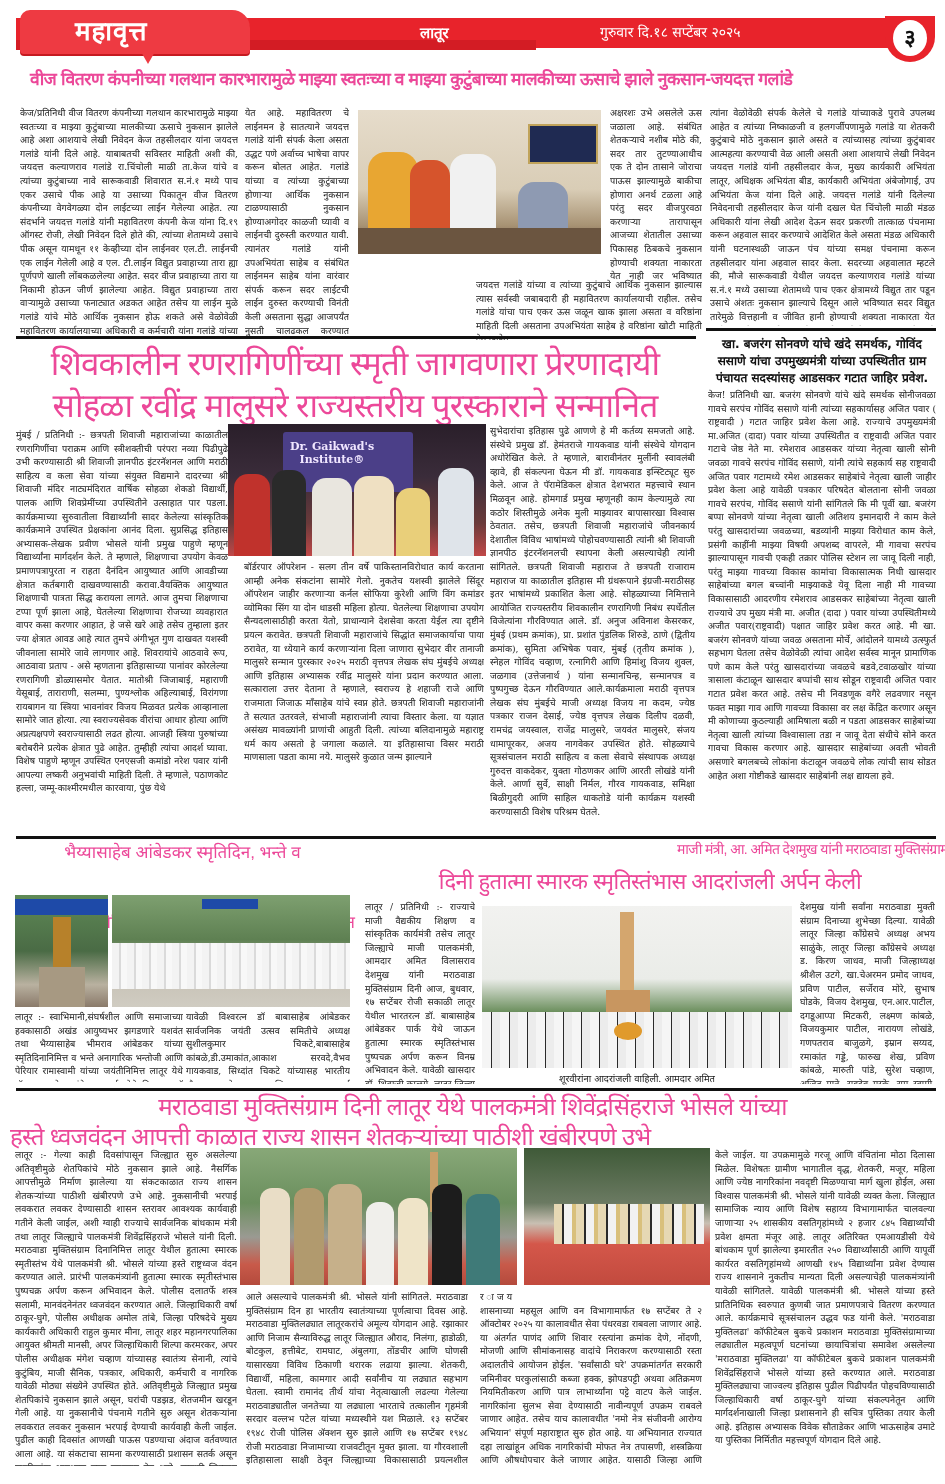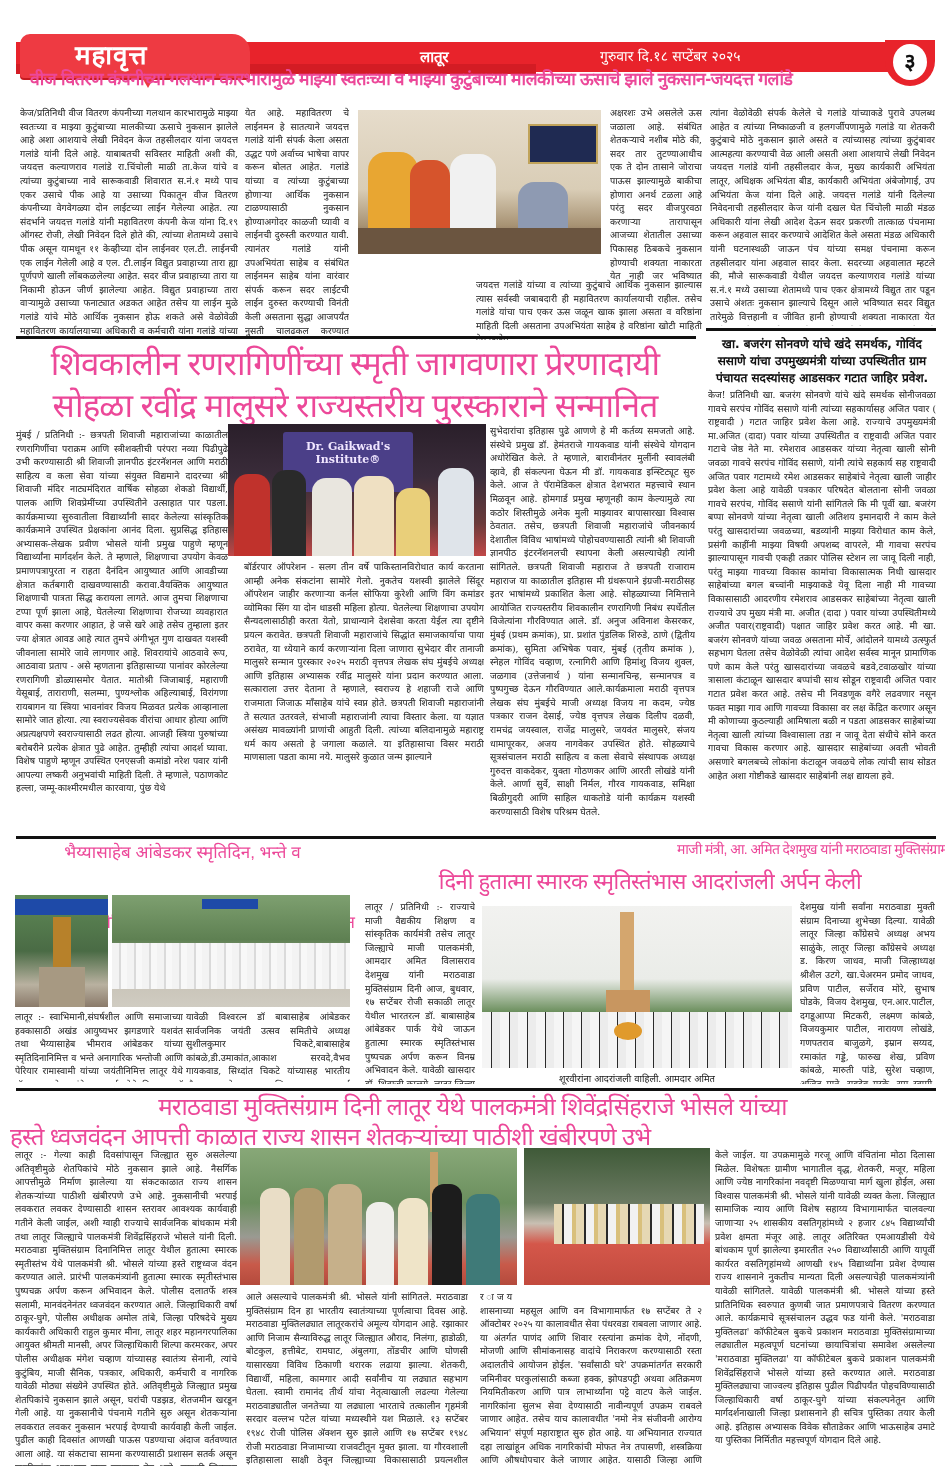--- a/index.html
+++ b/index.html
@@ -1,20 +1,20 @@
 <!DOCTYPE html>
 <html><head>
 <meta charset="utf-8">
 <style>
   * { box-sizing: border-box; margin: 0; padding: 0; }
   html, body { width: 945px; height: 1484px; background: #ffffff; overflow: hidden; }
   body { font-family: "DejaVu Sans", sans-serif; color: #1a1a1a; position: relative; }
 
   
-  .masthead { position: absolute; left: 0; top: 0; width: 945px; height: 70px; margin-top: 24px; }
+  .masthead { position: absolute; left: 0; top: 0; width: 945px; height: 70px; }
   .mh-band { position: absolute; left: 16px; top: 18px; width: 880px; height: 30px; background: #e8232b; }
   .mh-band2 { position: absolute; left: 16px; top: 40px; width: 520px; height: 10px; background: #d31c24; }
   .mh-logo-box { position: absolute; left: 20px; top: 10px; width: 230px; height: 44px; background: #ee3a42; border-radius: 10px 18px 4px 4px; box-shadow: 0 2px 0 #c51a20; }
   .mh-logo { position: absolute; left: 75px; top: 12px; color: #fff; font-weight: bold; font-size: 26px; letter-spacing: 1px; font-family: "DejaVu Sans", sans-serif; }
   .mh-tail { position: absolute; left: 140px; top: 50px; width: 0; height: 0; border-left: 8px solid transparent; border-right: 8px solid transparent; border-top: 14px solid #ee3a42; }
   .mh-city { position: absolute; left: 420px; top: 22px; color: #fff; font-weight: bold; font-size: 15px; }
   .mh-date { position: absolute; left: 600px; top: 22px; color: #fff; font-size: 14px; }
   .mh-pagecircle { position: absolute; left: 885px; top: 16px; width: 50px; height: 46px; border-radius: 0 0 26px 26px; background: #e8232b; }
   .mh-pagenum { position: absolute; left: 893px; top: 20px; width: 34px; height: 36px; background: #fff; border-radius: 50%; text-align: center; font-weight: bold; font-size: 22px; line-height: 36px; color: #111; }
 
@@ -63,21 +63,21 @@
 <div class="rule" style="left:16px; top:336px; width:680px;"></div>
 <div class="rule" style="left:706px; top:328px; width:230px;"></div>
 
 <div class="headline" style="left:20px; top:346px; width:670px; font-size:33px; text-align:center; white-space:nowrap; letter-spacing:-0.8px;">शिवकालीन रणरागिणींच्या स्मृती जागवणारा प्रेरणादायी</div>
 <div class="headline" style="left:20px; top:388px; width:670px; font-size:33px; text-align:center; white-space:nowrap; letter-spacing:-0.8px;">सोहळा रवींद्र मालुसरे राज्यस्तरीय पुरस्काराने सन्मानित</div>
 
 <div class="col" style="left:16px; top:428px; width:212px; height:400px;">मुंबई / प्रतिनिधी :- छत्रपती शिवाजी महाराजांच्या काळातील रणरागिणींचा पराक्रम आणि स्त्रीशक्तीची परंपरा नव्या पिढीपुढे उभी करण्यासाठी श्री शिवाजी ज्ञानपीठ इंटरनॅशनल आणि मराठी साहित्य व कला सेवा यांच्या संयुक्त विद्यमाने दादरच्या श्री शिवाजी मंदिर नाट्यमंदिरात वार्षिक सोहळा शेकडो विद्यार्थी, पालक आणि शिवप्रेमींच्या उपस्थितीने उत्साहात पार पडला. कार्यक्रमाच्या सुरुवातीला विद्यार्थ्यांनी सादर केलेल्या सांस्कृतिक कार्यक्रमाने उपस्थित प्रेक्षकांना आनंद दिला. सुप्रसिद्ध इतिहास अभ्यासक-लेखक प्रवीण भोसले यांनी प्रमुख पाहुणे म्हणून विद्यार्थ्यांना मार्गदर्शन केले. ते म्हणाले, शिक्षणाचा उपयोग केवळ प्रमाणपत्रापुरता न राहता दैनंदिन आयुष्यात आणि आवडीच्या क्षेत्रात कर्तबगारी दाखवण्यासाठी करावा.वैयक्तिक आयुष्यात शिक्षणाची पात्रता सिद्ध करायला लागते. आज तुमचा शिक्षणाचा टप्पा पूर्ण झाला आहे, घेतलेल्या शिक्षणाचा रोजच्या व्यवहारात वापर कसा करणार आहात, हे जसे खरे आहे तसेच तुम्हाला इतर ज्या क्षेत्रात आवड आहे त्यात तुमचे अंगीभूत गुण दाखवत यशस्वी जीवनाला सामोरे जावे लागणार आहे.  शिवरायांचे आठवावे रूप, आठवावा प्रताप - असे म्हणताना इतिहासाच्या पानांवर कोरलेल्या रणरागिणी डोळ्यासमोर येतात. मातोश्री जिजाबाई, महाराणी येसूबाई, ताराराणी, सलम्मा, पुण्यश्लोक अहिल्याबाई, विरांगणा रायबागन या स्त्रिया भावनांवर विजय मिळवत प्रत्येक आव्हानाला सामोरे जात होत्या. त्या स्वराज्यसेवक वीरांचा आधार होत्या आणि अप्रत्यक्षपणे स्वराज्यासाठी लढत होत्या. आजही स्त्रिया पुरुषांच्या बरोबरीने प्रत्येक क्षेत्रात पुढे आहेत. तुम्हीही त्यांचा आदर्श घ्यावा. विशेष पाहुणे म्हणून उपस्थित एनएसजी कमांडो नरेश पवार यांनी आपल्या लष्करी अनुभवांची माहिती दिली. ते म्हणाले, पठाणकोट हल्ला, जम्मू-काश्मीरमधील कारवाया, पुंछ येथे</div>
 
 <div class="photo" style="left:228px; top:424px; width:258px; height:132px; background:linear-gradient(180deg,#2a1f2a 0%,#3a2c3a 40%,#6a3a3a 75%,#c04848 100%);">
   <div style="position:absolute; left:55px; top:8px; width:130px; height:60px; background:#4b3f88; border-radius:3px;"></div>
-  <div style="position:absolute; left:60px; top:16px; width:120px; font-family:'DejaVu Serif',serif; font-size:11px; color:#f0e6ff; text-align:center; font-weight:bold;">Dr. Gaikwad's Institute®</div>
+  <div style="position:absolute; left:44px; top:16px; width:120px; font-family:'DejaVu Serif',serif; font-size:11px; color:#f0e6ff; text-align:center; font-weight:bold;">Dr. Gaikwad's Institute®</div>
   <div style="position:absolute; left:6px; top:50px; width:36px; height:82px; background:#c0322c; border-radius:14px 14px 0 0;"></div>
   <div style="position:absolute; left:44px; top:46px; width:34px; height:86px; background:#2a2a2a; border-radius:14px 14px 0 0;"></div>
   <div style="position:absolute; left:84px; top:54px; width:40px; height:78px; background:#e9e6df; border-radius:14px 14px 0 0;"></div>
   <div style="position:absolute; left:126px; top:52px; width:40px; height:80px; background:#efe0c2; border-radius:14px 14px 0 0;"></div>
   <div style="position:absolute; left:168px; top:64px; width:34px; height:68px; background:#e9cf7a; border-radius:14px 14px 0 0;"></div>
   <div style="position:absolute; left:210px; top:44px; width:36px; height:88px; background:#dfe4ea; border-radius:14px 14px 0 0;"></div>
 </div>
 
 <div class="col" style="left:244px; top:560px; width:240px; height:268px;">बॉर्डरपार ऑपरेशन - सलग तीन वर्षे पाकिस्तानविरोधात कार्य करताना आम्ही अनेक संकटांना सामोरे गेलो. नुकतेच यशस्वी झालेले सिंदूर ऑपरेशन जाहीर करणाऱ्या कर्नल सोफिया कुरेशी आणि विंग कमांडर व्योमिका सिंग या दोन धाडसी महिला होत्या. घेतलेल्या शिक्षणाचा उपयोग सैन्यदलासाठीही करता येतो, प्राधान्याने देशसेवा करता येईल त्या दृष्टीने प्रयत्न करावेत. छत्रपती शिवाजी महाराजांचे सिद्धांत समाजकार्याचा पाया ठरावेत, या ध्येयाने कार्य करणाऱ्यांना दिला जाणारा सुभेदार वीर तानाजी मालुसरे सन्मान पुरस्कार २०२५ मराठी वृत्तपत्र लेखक संघ मुंबईचे अध्यक्ष आणि इतिहास अभ्यासक रवींद्र मालुसरे यांना प्रदान करण्यात आला. सत्काराला उत्तर देताना ते म्हणाले, स्वराज्य हे शहाजी राजे आणि राजमाता जिजाऊ माँसाहेब यांचे स्वप्न होते. छत्रपती शिवाजी महाराजांनी ते सत्यात उतरवले, संभाजी महाराजांनी त्याचा विस्तार केला. या यज्ञात असंख्य मावळ्यांनी प्राणांची आहुती दिली. त्यांच्या बलिदानामुळे महाराष्ट्र धर्म काय असतो हे जगाला कळाले. या इतिहासाचा विसर मराठी माणसाला पडता कामा नये. मालुसरे कुळात जन्म झाल्याने</div>
 <div class="col" style="left:490px; top:424px; width:205px; height:404px;">सुभेदारांचा इतिहास पुढे आणणे हे मी कर्तव्य समजतो आहे. संस्थेचे प्रमुख डॉ. हेमंतराजे गायकवाड यांनी संस्थेचे योगदान अधोरेखित केले. ते म्हणाले, बारावीनंतर मुलींनी स्वावलंबी व्हावे, ही संकल्पना घेऊन मी डॉ. गायकवाड इन्स्टिट्यूट सुरु केले. आज ते पॅरामेडिकल क्षेत्रात देशभरात महत्त्वाचे स्थान मिळवून आहे. होमगार्ड प्रमुख म्हणूनही काम केल्यामुळे त्या कठोर शिस्तीमुळे अनेक मुली माझ्यावर बापासारखा विश्वास ठेवतात. तसेच, छत्रपती शिवाजी महाराजांचे जीवनकार्य देशातील विविध भाषांमध्ये पोहोचवण्यासाठी त्यांनी श्री शिवाजी ज्ञानपीठ इंटरनॅशनलची स्थापना केली असल्याचेही त्यांनी सांगितले. छत्रपती शिवाजी महाराज ते छत्रपती राजाराम महाराज या काळातील इतिहास मी ग्रंथरूपाने इंग्रजी-मराठीसह इतर भाषांमध्ये प्रकाशित केला आहे. सोहळ्याच्या निमित्ताने आयोजित राज्यस्तरीय शिवकालीन रणरागिणी निबंध स्पर्धेतील विजेत्यांना गौरविण्यात आले. डॉ. अनुज अविनाश केसरकर, मुंबई (प्रथम क्रमांक), प्रा. प्रशांत पुंडलिक शिरुडे, ठाणे (द्वितीय क्रमांक), सुमिता अभिषेक पवार, मुंबई (तृतीय क्रमांक ), स्नेहल गोविंद चव्हाण, रत्नागिरी आणि हिमांशु विजय शुक्ल, जळगाव (उत्तेजनार्थ ) यांना सन्मानचिन्ह, सन्मानपत्र व पुष्पगुच्छ देऊन गौरविण्यात आले.कार्यक्रमाला मराठी वृत्तपत्र लेखक संघ मुंबईचे माजी अध्यक्ष विजय ना कदम, ज्येष्ठ पत्रकार राजन देसाई, ज्येष्ठ वृत्तपत्र लेखक दिलीप दळवी, रामचंद्र जयस्वाल, राजेंद्र मालुसरे, जयवंत मालुसरे, संजय धामापूरकर, अजय नागवेकर उपस्थित होते. सोहळ्याचे सूत्रसंचालन मराठी साहित्य व कला सेवाचे संस्थापक अध्यक्ष गुरुदत्त वाकदेकर, युक्ता गोठणकर आणि आरती लोखंडे यांनी केले. आर्णा सुर्वे, साक्षी निर्मल, गौरव गायकवाड, समिक्षा बिळीगुदरी आणि साहिल धाकतोडे यांनी कार्यक्रम यशस्वी करण्यासाठी विशेष परिश्रम घेतले.</div>

